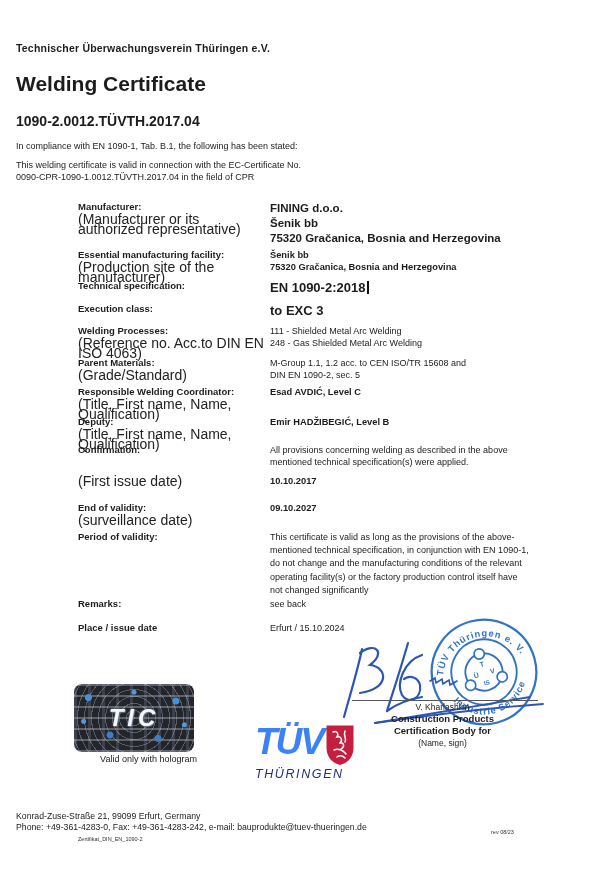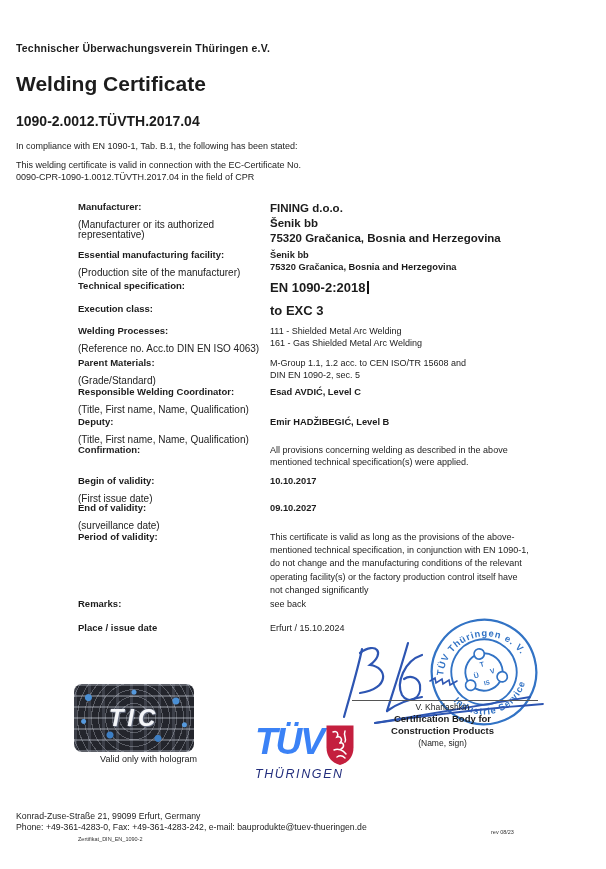--- a/index.html
+++ b/index.html
@@ -15,21 +15,21 @@
   .org        { top:42px;  font-weight:bold; font-size:10.5px; letter-spacing:.2px; }
   .title      { top:72px;  font-weight:bold; font-size:21px; }
   .certno     { top:113px; font-weight:bold; font-size:14px; }
   .compliance { top:141px; font-size:9px; }
   .ecnote     { top:159px; font-size:9px; line-height:12px; }
 
   
   .row { position:absolute; left:0; width:606px; }
   .lbl { position:absolute; left:78px; width:188px; }
   .lbl-main { font-weight:bold; font-size:9.5px; line-height:11.5px; }
-  .lbl-sub  { font-size:10px; line-height:10.5px; margin-top:7px; color:#222; }
+  .lbl-sub  { font-size:14px; line-height:10.5px; margin-top:1px; color:#222; }
   .val { position:absolute; left:270px; width:316px; }
   .val-lg div { font-weight:bold; font-size:11.5px; line-height:15px; }
   .val-xl div { font-weight:bold; font-size:13px;   line-height:15px; }
   .val-md div { font-weight:bold; font-size:9.3px;  line-height:12px; }
   .val-sm div { font-size:9px; line-height:12.2px; }
   .val-sm.period div { line-height:13.2px; }
   .cursor { display:inline-block; width:1.5px; height:13px; background:#111;
             margin-left:2px; vertical-align:-2px; }
 
   
@@ -131,21 +131,21 @@
     </div>
   </div>
 
   <div class="row" style="top:325px">
     <div class="lbl">
       <div class="lbl-main">Welding Processes:</div>
       <div class="lbl-sub">(Reference no. Acc.to DIN EN ISO 4063)</div>
     </div>
     <div class="val val-sm">
       <div>111 - Shielded Metal Arc Welding</div>
-      <div>161 - Gas Shielded Metal Arc Welding</div>
+      <div>248 - Gas Shielded Metal Arc Welding</div>
     </div>
   </div>
 
   <div class="row" style="top:357px">
     <div class="lbl">
       <div class="lbl-main">Parent Materials:</div>
       <div class="lbl-sub">(Grade/Standard)</div>
     </div>
     <div class="val val-sm">
       <div>M-Group 1.1, 1.2 acc. to CEN ISO/TR 15608 and</div>
@@ -178,21 +178,20 @@
       <div class="lbl-main">Confirmation:</div>
     </div>
     <div class="val val-sm">
       <div>All provisions concerning welding as described in the above</div>
       <div>mentioned technical specification(s) were applied.</div>
     </div>
   </div>
 
   <div class="row" style="top:475px">
     <div class="lbl">
-      <div class="lbl-main">Begin of validity:</div>
       <div class="lbl-sub">(First issue date)</div>
     </div>
     <div class="val val-md">
       <div>10.10.2017</div>
     </div>
   </div>
 
   <div class="row" style="top:502px">
     <div class="lbl">
       <div class="lbl-main">End of validity:</div>
@@ -266,22 +265,22 @@
       <path d="M 57,78 C 68,70 80,66 92,64"></path>
       <path d="M 100,48 l 5,-3 l 1,5 l 6,-4 l 1,5 l 6,-4 l 1,5 l 7,-4" stroke-width="1.6"></path>
       <path d="M 200,64 L 45,90" stroke-width="1.8"></path>
       <path d="M 45,90 C 100,82 160,75 213,71" stroke-width="1.8"></path>
     </g>
   </svg>
 
   <div class="abs sig-line"></div>
   <div class="abs sig-names">
     <div class="sig-name">V. Kharlashkin</div>
+    <div class="sig-body">Construction Products</div>
     <div class="sig-body">Certification Body for</div>
-    <div class="sig-body">Construction Products</div>
     <div class="sig-cap">(Name, sign)</div>
   </div>
 
   <div class="abs holo">
     <span class="holo-text">TIC</span>
   </div>
   <div class="abs holo-cap">Valid only with hologram</div>
 
   <div class="abs logo">
     <div class="logo-top">

